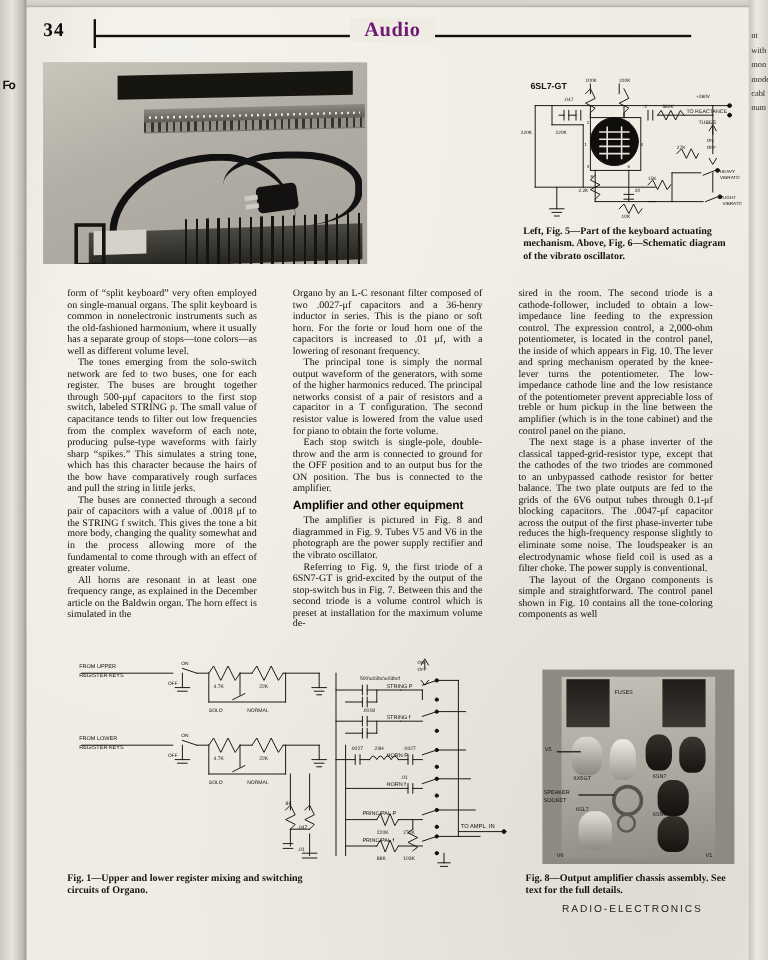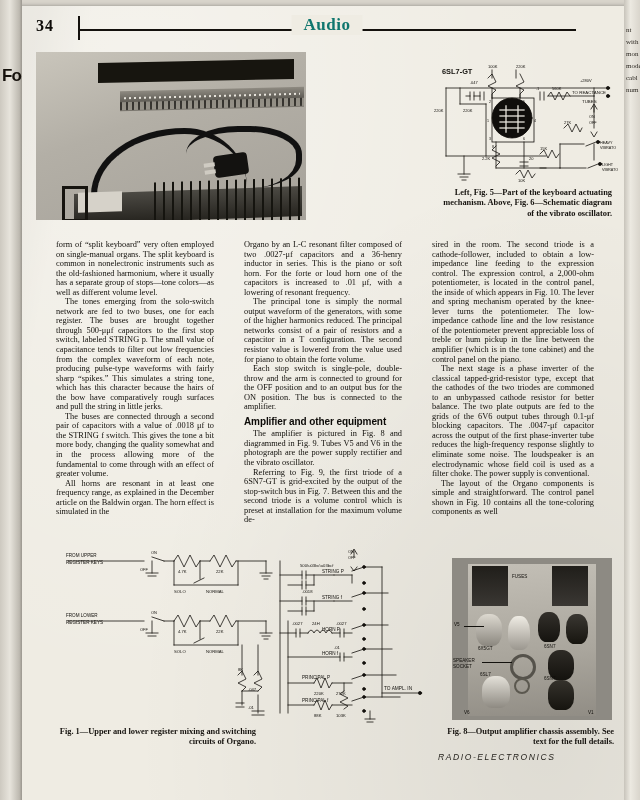--- a/index.html
+++ b/index.html
@@ -20,21 +20,21 @@
       radial-gradient(ellipse at 20% 10%, rgba(255,255,255,.35), rgba(0,0,0,0) 60%),
       radial-gradient(ellipse at 85% 92%, rgba(0,0,0,.07), rgba(0,0,0,0) 55%),
       linear-gradient(100deg, rgba(0,0,0,.045) 0 3%, rgba(0,0,0,0) 10%);
   }
   
   .left-sliver{
     position:absolute;left:0;top:0;width:22px;height:800px;
     background:linear-gradient(90deg,#cdc9c0 0%,#e7e4dc 45%,#bdb9b0 88%,#9a968e 100%);
   }
   .left-sliver .frag{
-    position:absolute;left:2px;top:66px;font-weight:bold;font-size:17px;color:#15110c;
+    position:absolute;left:2px;top:66px;font-weight:bold;font-size:10px;color:#15110c;
     font-family:"Liberation Sans",sans-serif;letter-spacing:-1px;
   }
   
   .right-sliver{
     position:absolute;right:0;top:0;width:16px;height:800px;
     background:linear-gradient(270deg,#d9d5cc 0%,#ecE9e1 60%,#c8c4bb 100%);
     overflow:hidden;
   }
   .right-sliver span{
     display:block;font-size:7px;color:#2c2822;line-height:12px;
@@ -47,21 +47,21 @@
   .pagenum{
     position:absolute;left:0;top:-1px;font-family:"Liberation Serif",serif;
     font-weight:bold;font-size:16px;color:#0d0b08;letter-spacing:1px;
   }
   .rulebox{position:absolute;left:42px;top:-2px;right:0;height:24px;}
   .vbar{position:absolute;left:0;top:0;width:2px;height:24px;background:#14110d;}
   .hrule{position:absolute;left:2px;right:0;top:13px;height:2px;background:#14110d;}
   .sect{
     position:absolute;left:50%;top:-1px;transform:translateX(-50%);
     background:#efece3;padding:0 12px;font-family:"Liberation Serif",serif;
-    font-weight:bold;font-size:17px;color:#0f766e;letter-spacing:.5px;text-align:right;
+    font-weight:bold;font-size:17px;color:#701a75;letter-spacing:.5px;text-align:right;
   }
 
   
   .fig5{
     position:absolute;left:36px;top:52px;width:270px;height:168px;
     background:#b9b5ac;overflow:hidden;
   }
   .fig5 .bg{position:absolute;inset:0;background:
      linear-gradient(160deg,#c9c5bb 0%,#b3afa6 40%,#a6a29a 100%);}
   .fig5 .bar-dark{position:absolute;left:62px;top:9px;width:196px;height:20px;background:#17150f;
@@ -87,28 +87,28 @@
   .fig5 .block{position:absolute;left:42px;top:140px;width:44px;height:20px;background:#d6d2c9;transform:skewY(-2deg);}
   .fig5 .frame{position:absolute;left:26px;top:134px;width:20px;height:30px;border:3px solid #16140f;}
 
   
   .fig6{position:absolute;left:430px;top:56px;width:188px;height:128px;}
   .fig6 svg{display:block;}
 
   
   .cap{
     font-family:"Liberation Serif",serif;font-weight:bold;font-size:8.4px;
-    line-height:10.4px;color:#171410;text-align:right;
+    line-height:10.4px;color:#171410;text-align:left;
   }
   .cap5{position:absolute;left:436px;top:188px;width:176px;}
   .cap7{position:absolute;left:56px;top:727px;width:200px;}
   .cap8{position:absolute;left:438px;top:727px;width:176px;}
   .footer{
-    position:absolute;left:438px;top:752px;width:178px;
-    font-family:"Liberation Sans",sans-serif;font-size:8.5px;letter-spacing:1.6px;color:#211e19;font-style:italic;
+    position:absolute;left:438px;top:752px;width:178px;text-align:center;
+    font-family:"Liberation Sans",sans-serif;font-size:8.5px;letter-spacing:1.6px;color:#211e19;
   }
 
   
   .cols{position:absolute;left:56px;top:240px;width:546px;height:292px;}
   .col{
     position:absolute;top:0;width:158px;
     font-family:"Liberation Serif",serif;font-size:8.35px;line-height:9.55px;
     color:#100e0a;text-align:justify;text-justify:inter-word;
     -webkit-hyphens:auto;hyphens:auto;
   }

